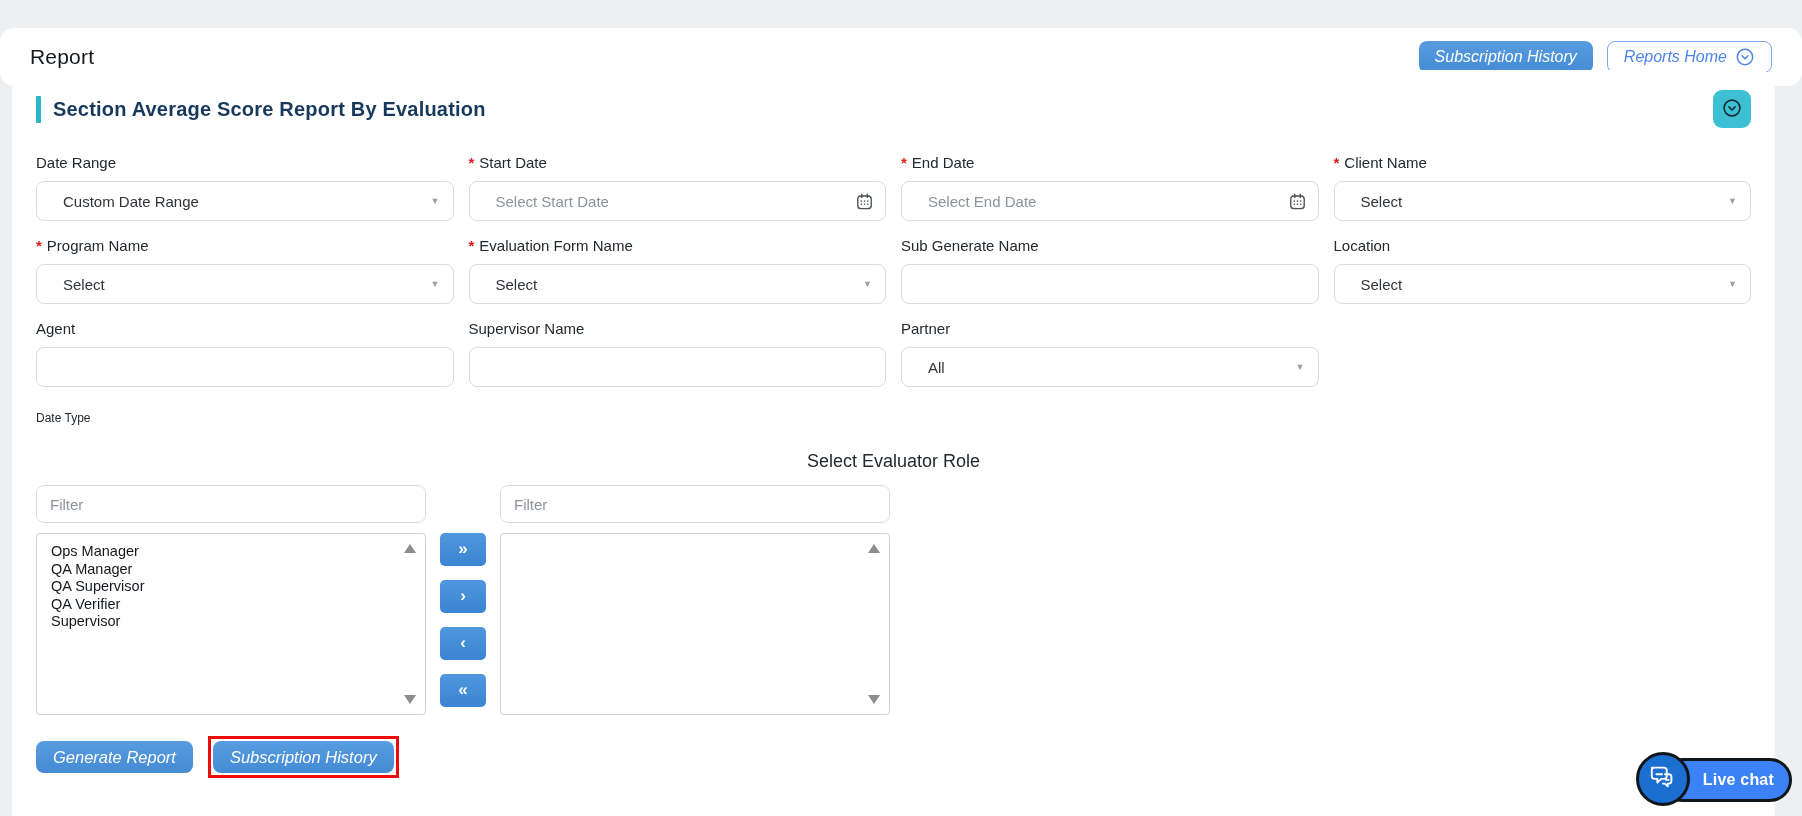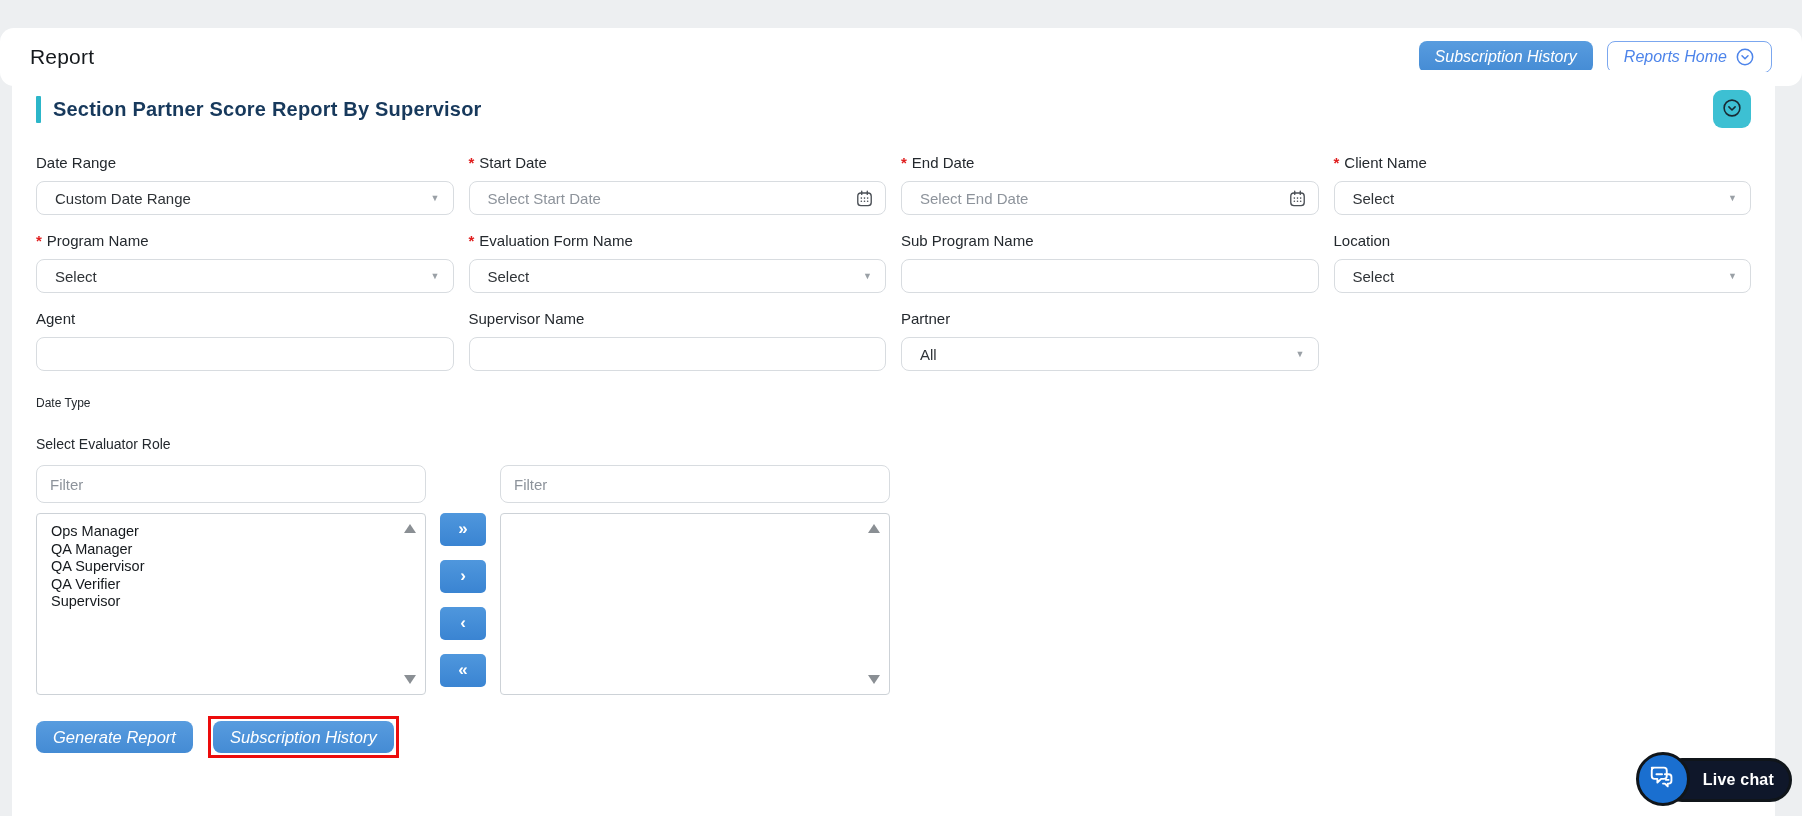--- a/index.html
+++ b/index.html
@@ -46,22 +46,22 @@
   
   .form-grid{
     display:grid; grid-template-columns:repeat(4,1fr); column-gap:15px;
     margin-top:24px;
   }
   .cell{ min-height:64px; }
   .flabel{ display:flex; align-items:center; gap:5px; height:20px; margin-bottom:9px;
            font-size:15px; color:#24292e;text-align:center; }
   .req{ color:#e01e1e; font-weight:bold; }
   .control{
-    height:34px; background:#fff; border:1px solid #d8dce0; border-radius:8px;
-    display:flex; align-items:center; padding:0 18px; font-size:15px; color:#2f3337;
+    height:40px; background:#fff; border:1px solid #d8dce0; border-radius:8px;
+    display:flex; align-items:center; padding:0 26px; font-size:15px; color:#2f3337;
     position:relative;
   }
   .control .caret{ position:absolute; right:13px; color:#9aa0a6; font-size:9px; }
   .control input{
     border:none; outline:none; flex:1; font-family:inherit; font-size:15px; color:#2f3337;
     background:transparent; padding:0; min-width:0;
   }
   .control input::placeholder{ color:#8d939b; }
   .icon-right{ position:absolute; right:11px; display:flex; }
   .row-gap{ margin-top:14px; }
@@ -72,21 +72,21 @@
   .radio-circle{
     width:18px; height:18px; border-radius:50%; border:2px solid #b9bfc6; background:#fff;
     display:inline-block; position:relative; flex:none;
   }
   .radio-opt.checked .radio-circle{ border:none; background:#2f86eb; }
   .radio-opt.checked .radio-circle::after{
     content:""; position:absolute; left:6px; top:6px; width:6px; height:6px;
     background:#fff; border-radius:50%;
   }
   
-  .eval-label{ margin-top:26px; font-size:14px; color:#24292e; }
+  .eval-label{ margin-top:26px; font-size:18px; color:#24292e;text-align:center; }
   .dual{ display:flex; margin-top:13px; }
   .dl-col{ width:390px; }
   .filter-input{
     width:100%; height:38px; border:1px solid #d8dce0; border-radius:8px;
     padding:0 13px; font-family:inherit; font-size:15px; color:#2f3337; outline:none;
   }
   .filter-input::placeholder{ color:#8d939b; }
   .listbox{
     margin-top:10px; height:182px; border:1px solid #cdd2d7; border-radius:4px;
     position:relative; padding:9px 30px 17px 14px; overflow:hidden;
@@ -107,21 +107,21 @@
     display:flex; align-items:center; justify-content:center; padding-bottom:2px;
   }
   
   .actions{ display:flex; align-items:center; gap:15px; margin-top:21px; }
   .btn-lg{ height:28px; font-size:16.5px; border-radius:8px; padding:16px 17px; }
   .red-outline{ border:3px solid #ec0c0c; padding:2px; display:inline-block; }
   
   .livechat{ position:absolute; right:10px; bottom:8px; height:56px; width:156px; cursor:pointer; }
   .lc-pill{
     position:absolute; left:24px; top:6px; right:0; height:44px;
-    background:#0f172a; border:3px solid #10151a; border-radius:23px;
+    background:#3b82f6; border:3px solid #10151a; border-radius:23px;
     display:flex; align-items:center; justify-content:flex-end; padding-right:15px;
     color:#fff; font-size:16px; font-weight:bold; letter-spacing:.2px;
   }
   .lc-circle{
     position:absolute; left:0; top:0; width:54px; height:54px; border-radius:50%;
     background:#1a6fd0; border:3px solid #10151a;
     display:flex; align-items:center; justify-content:center;
   }
 </style>
 </head>
@@ -140,21 +140,21 @@
         </svg>
       </span>
     </button>
   </div>
 </header>
 
 <section class="card">
 
   <div class="card-head">
     <span class="accent-bar"></span>
-    <span class="card-title">Section Partner Score Report By Supervisor</span>
+    <span class="card-title">Section Average Score Report By Evaluation</span>
     <button class="collapse-btn">
       <span>
         <svg width="22" height="22" viewBox="0 0 24 24" fill="none" stroke="#182a33" stroke-width="1.7" stroke-linecap="round" stroke-linejoin="round">
           <circle cx="12" cy="12" r="8.6"></circle>
             <path d="M8.6 10.8 12 14.2 15.4 10.8"></path>
         </svg>
       </span>
     </button>
   </div>
 
@@ -228,21 +228,21 @@
         <span class="req">*</span>
         <span>Evaluation Form Name</span>
       </div>
       <div class="control">
         <span>Select</span>
         <span class="caret">▼</span>
       </div>
     </div>
     <div class="cell">
       <div class="flabel">
-        <span>Sub Program Name</span>
+        <span>Sub Generate Name</span>
       </div>
       <div class="control">
         <input style="">
       </div>
     </div>
     <div class="cell">
       <div class="flabel">
         <span>Location</span>
       </div>
       <div class="control">

